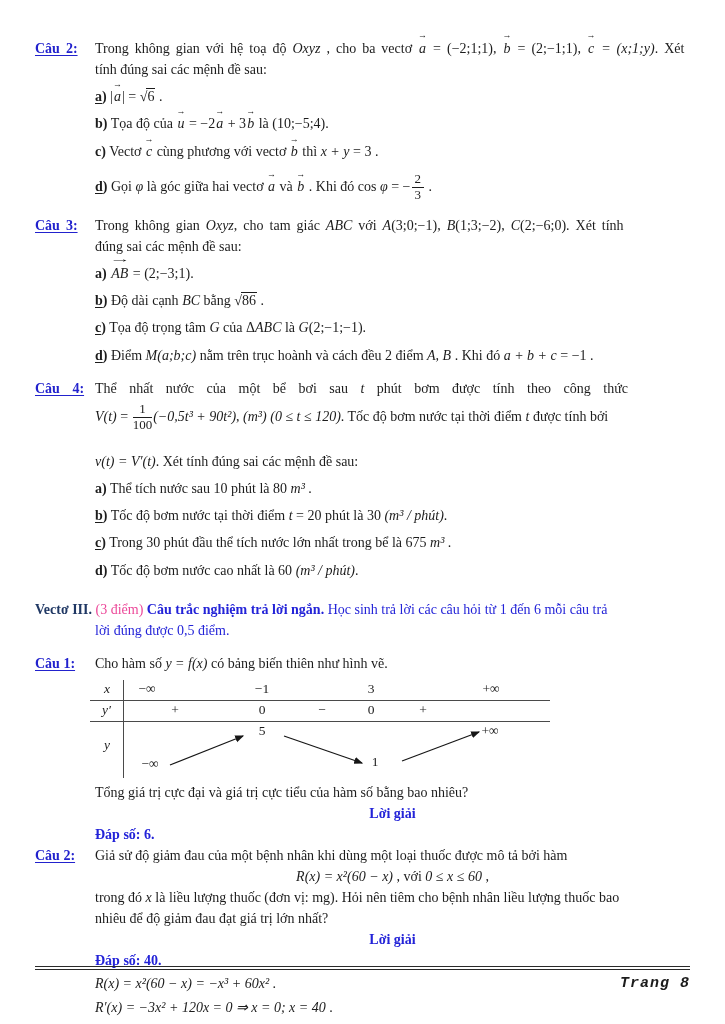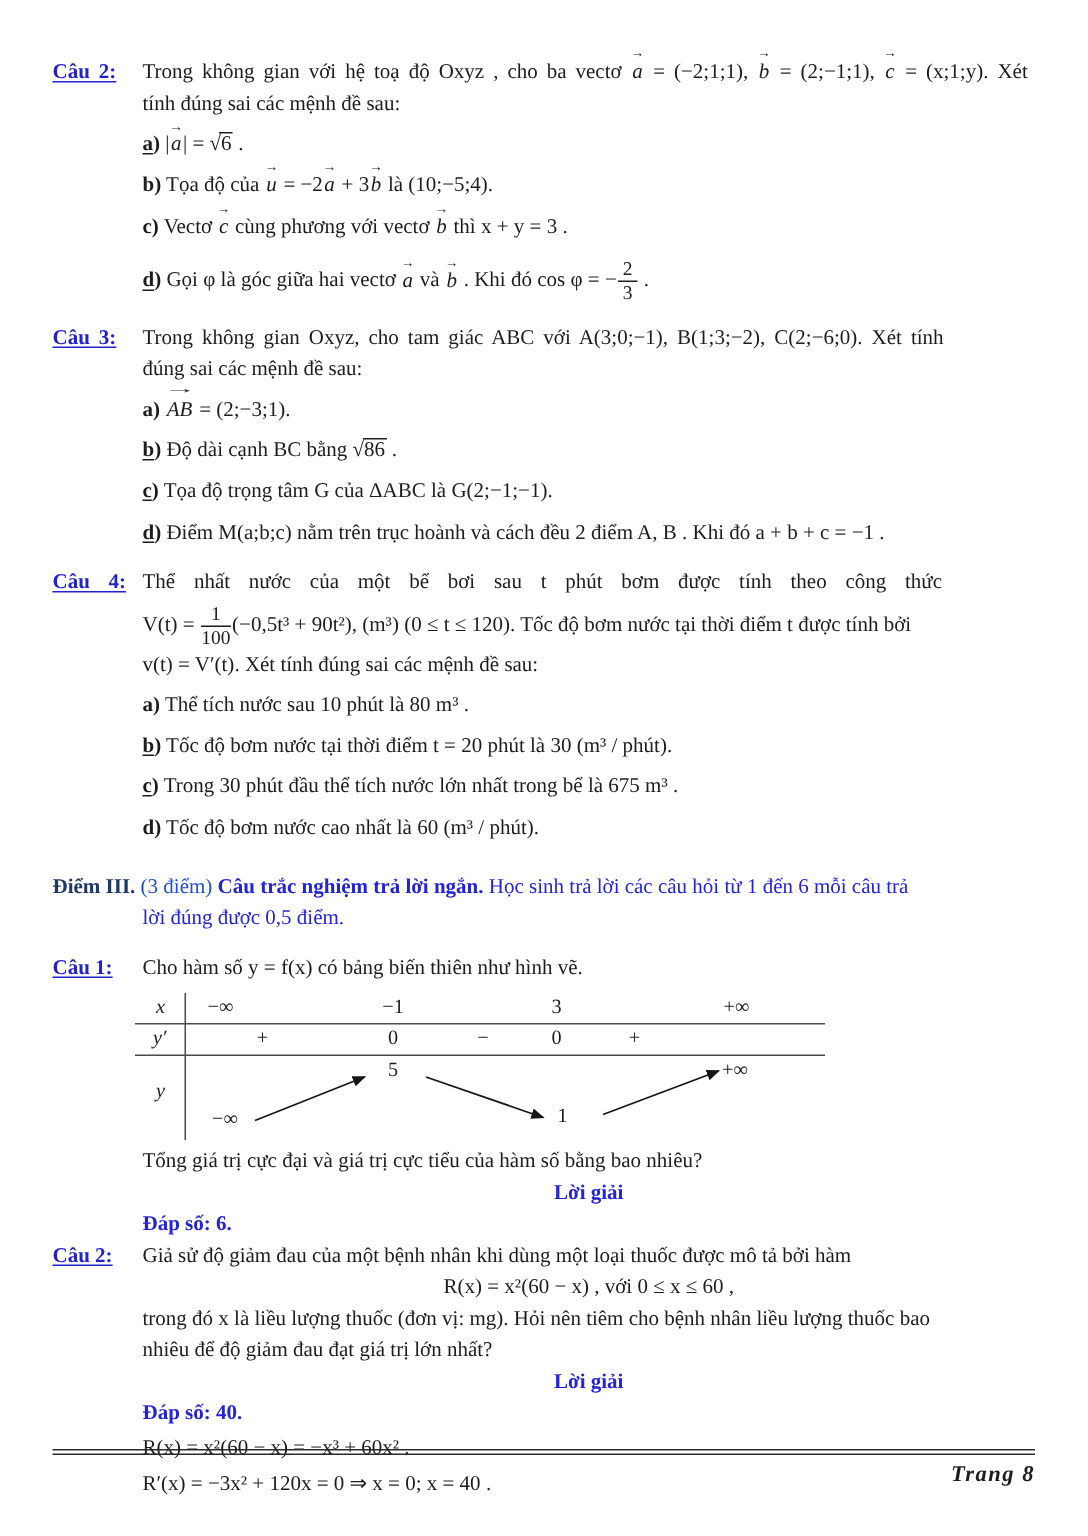--- a/index.html
+++ b/index.html
@@ -8,59 +8,59 @@
   .page{padding:38px 35px 0 35px;position:relative;}
   section{display:block;}
   .fl{line-height:1.5;}
   .line{padding-left:60px;line-height:1.5;}
   .qlabel{display:inline-block;width:60px;color:#2222cd;font-weight:bold;
           text-decoration:underline;text-underline-offset:2px;}
   .item{padding-left:60px;margin:7px 0;line-height:1.45;}
   .item.tall{margin:10px 0;}
   .il{font-weight:bold;}
   .ul{text-decoration:underline;text-underline-offset:2px;}
-  .mi{}
+  .mi{font-style:italic;}
   .jmed{word-spacing:2.5px;}
   .jbig{word-spacing:9px;}
   
   .vec{position:relative;display:inline-block;font-style:italic;padding:0 1px;}
   .varr{position:absolute;top:-7px;left:50%;transform:translateX(-50%);font-size:9px;
         font-style:normal;line-height:1;}
   .vec.wide .varr{transform:translateX(-50%) scaleX(2.4);top:-9px;}
   
   .sqrt{white-space:nowrap;}
   .rsign{letter-spacing:-1px;}
   .rad{border-top:1px solid #1c1c1c;padding:0 1px;}
   
   .frac{display:inline-block;vertical-align:middle;text-align:center;line-height:1.15;
         font-size:13px;margin:0 1px;}
   .fn{display:block;border-bottom:1px solid #1c1c1c;padding:0 3px;}
   .fd{display:block;}
   
   .p3head{line-height:1.5;}
   .p3a{color:#203864;font-weight:bold;}
-  .p3b{color:#1d4ed8;text-align:right;}
+  .p3b{color:#ec4899;text-align:right;}
   .p3c{color:#2323d8;font-weight:bold;}
   .p3d{color:#2323d8;}
   .bluebold{color:#2323d8;font-weight:bold;}
   .center{text-align:center;padding-left:60px;line-height:1.5;}
   
   .bbt{position:relative;width:460px;height:98px;margin:6px 0 4px 55px;font-size:13.5px;}
   .bbt .cell{position:absolute;transform:translateX(-50%);white-space:nowrap;}
   .bbt .lab{font-style:italic;transform:none;}
   .vline{position:absolute;left:33px;top:0;width:1px;height:98px;background:#4a4a4a;}
   .hl{position:absolute;left:0;width:460px;height:1px;background:#4a4a4a;}
   .hl1{top:20px;} .hl2{top:41px;}
   .arrows{position:absolute;left:0;top:0;}
   
   .sol{padding-left:60px;margin:2px 0;line-height:1.6;}
   
   .footer{position:absolute;left:35px;right:35px;top:966px;}
   .footline{height:2px;border-top:1.4px solid #2a2a2a;border-bottom:1px solid #2a2a2a;}
-  .pagenum{text-align:right;font-family:Liberation Serif, serif;font-style:italic;
+  .pagenum{text-align:right;font-family:Liberation Mono, monospace;font-style:italic;
            font-weight:bold;font-size:15px;margin-top:5px;letter-spacing:1px;}
   .sp{margin-bottom:12px;}
   .gap18{margin-bottom:18px;}
 </style>
 </head>
 <body>
 
 <div class="page">
 
   <section class="sp">
@@ -117,21 +117,21 @@
     </div>
   </section>
 
   <section class="gap18">
     <div class="fl jbig">
       <span class="qlabel">Câu 4:</span><span>Thể nhất nước của một bể bơi sau</span> <span class="mi">t</span> <span>phút bơm được tính theo công thức</span>
     </div>
     <div class="line" style="margin-top:3px;">
       <span class="mi">V(t)</span><span> = </span><span class="frac"><span class="fn">1</span><span class="fd">100</span></span><span class="mi">(−0,5t³ + 90t²)</span><span>, </span><span class="mi">(m³)</span><span class="mi"> (0 ≤ t ≤ 120)</span><span>. Tốc độ bơm nước tại thời điểm </span><span class="mi">t</span><span> được tính bởi</span>
     </div>
-    <div class="line" style="margin-top:0;">
+    <div class="line" style="margin-top:18px;">
       <span class="mi">v(t) = V′(t)</span><span>. Xét tính đúng sai các mệnh đề sau:</span>
     </div>
 
     <div class="item">
       <span class="il">a</span><span class="il">)</span>
       <span>Thể tích nước sau 10 phút là 80 </span><span class="mi">m³</span><span> .</span>
     </div>
     <div class="item">
       <span class="il ul">b</span><span class="il">)</span>
       <span>Tốc độ bơm nước tại thời điểm </span><span class="mi">t</span><span> = 20 phút là 30 </span><span class="mi">(m³ / phút)</span><span>.</span>
@@ -141,21 +141,21 @@
       <span>Trong 30 phút đầu thể tích nước lớn nhất trong bể là 675 </span><span class="mi">m³</span><span> .</span>
     </div>
     <div class="item">
       <span class="il">d</span><span class="il">)</span>
       <span>Tốc độ bơm nước cao nhất là 60 </span><span class="mi">(m³ / phút)</span><span>.</span>
     </div>
   </section>
 
   <section class="sp">
     <div class="p3head">
-      <span class="p3a">Điểm III.</span><span class="p3b"> (3 điểm) </span><span class="p3c">Câu trắc nghiệm trả lời ngắn.</span><span class="p3d"> Học sinh trả lời các câu hỏi từ 1 đến 6 mỗi câu trả</span>
+      <span class="p3a">Vectơ III.</span><span class="p3b"> (3 điểm) </span><span class="p3c">Câu trắc nghiệm trả lời ngắn.</span><span class="p3d"> Học sinh trả lời các câu hỏi từ 1 đến 6 mỗi câu trả</span>
     </div>
     <div class="line p3d">lời đúng được 0,5 điểm.</div>
   </section>
 
   <section style="margin-top:12px;">
     <div class="fl">
       <span class="qlabel">Câu 1:</span><span>Cho hàm số </span><span class="mi">y = f(x)</span><span> có bảng biến thiên như hình vẽ.</span>
     </div>
 
     <div class="bbt">

